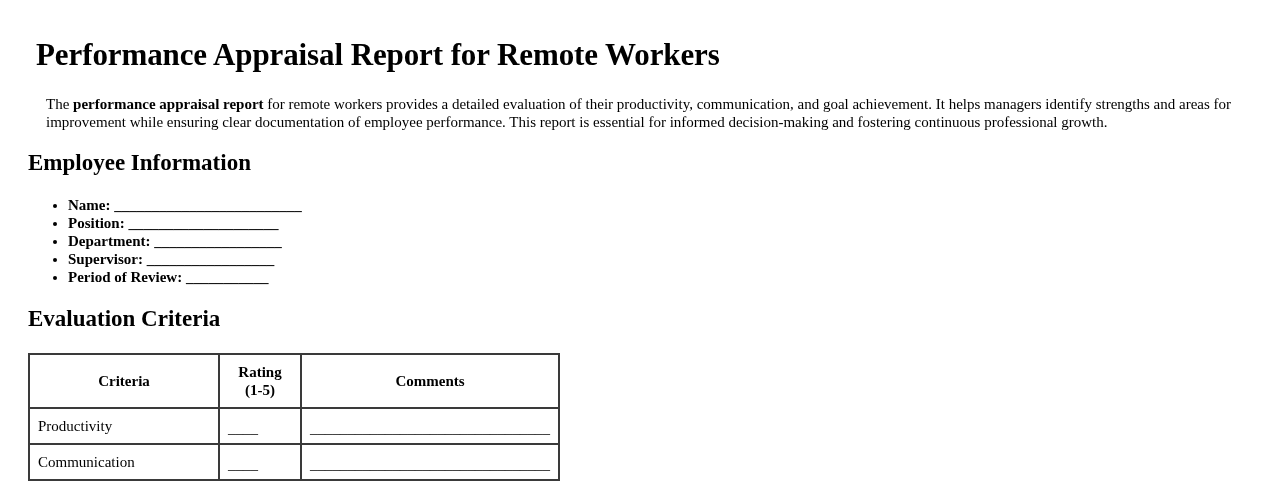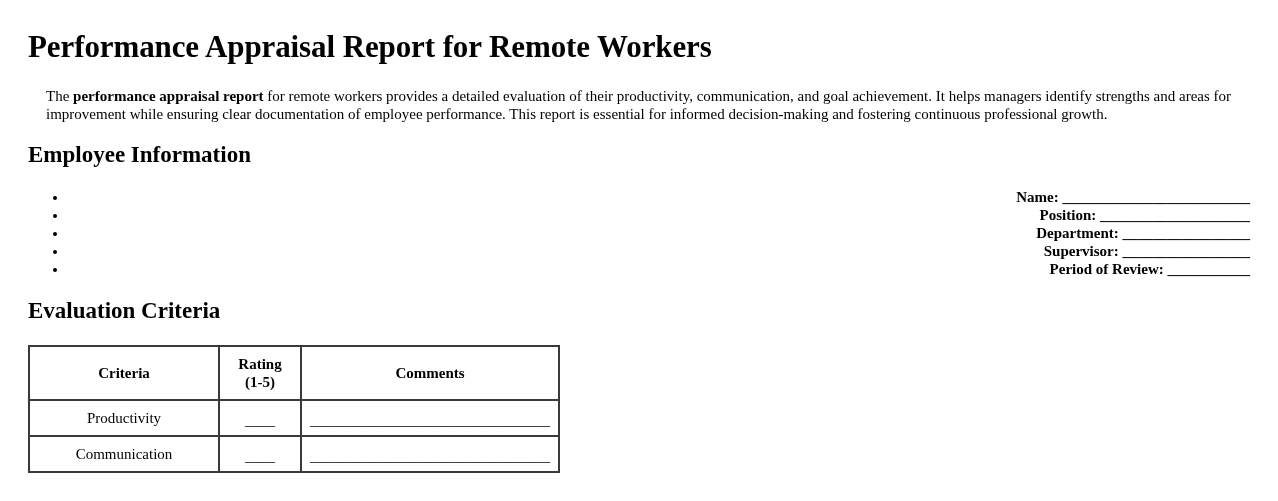--- a/index.html
+++ b/index.html
@@ -9,21 +9,21 @@
     overflow: hidden;
     font-family: "Liberation Serif", "DejaVu Serif", serif;
     color: #000;
     font-size: 15px;
     line-height: 18px;
   }
   .page { padding: 0 28px; }
   h1 {
     font-size: 31px;
     font-weight: bold;
-    margin: 0;
+    margin: 8px;
     padding-top: 29px;
     line-height: 36px;
     letter-spacing: -0.1px;
   }
   p.intro {
     margin: 18px;
     margin-top: 22px;
     width: 1220px;
   }
   h2 {
@@ -31,41 +31,40 @@
     font-weight: bold;
     margin: 0;
     line-height: 28px;
   }
   h2.emp { margin-top: 4px; }
   ul.info {
     margin: 0;
     margin-top: 19px;
     padding-left: 40px;
     list-style: disc;
-    text-align: right;
   }
   ul.info li { font-weight: bold; line-height: 18px; height: 18px; }
   ul.info li .blank { font-weight: bold; }
   h2.eval { margin-top: 19px; }
   table.criteria {
     margin-top: 20px;
     border-collapse: collapse;
     border: 2px solid #3a3a3a;
     table-layout: fixed;
   }
   table.criteria th, table.criteria td {
     border: 2px solid #3a3a3a;
     padding: 8px 8px;
     height: 18px;
     line-height: 18px;
     font-size: 15px;
     vertical-align: middle;
   }
   table.criteria th { font-weight: bold; text-align: center; }
-  table.criteria td { text-align: center; }
+  table.criteria td { text-align: left; }
   .col1 { width: 190px; }
   .col2 { width: 82px; }
   .col3 { width: 257px; }
   td .blank { position: relative; top: 2px; }
 </style>
 </head>
 <body>
 
 <div class="page">
   <h1>Performance Appraisal Report for Remote Workers</h1>

